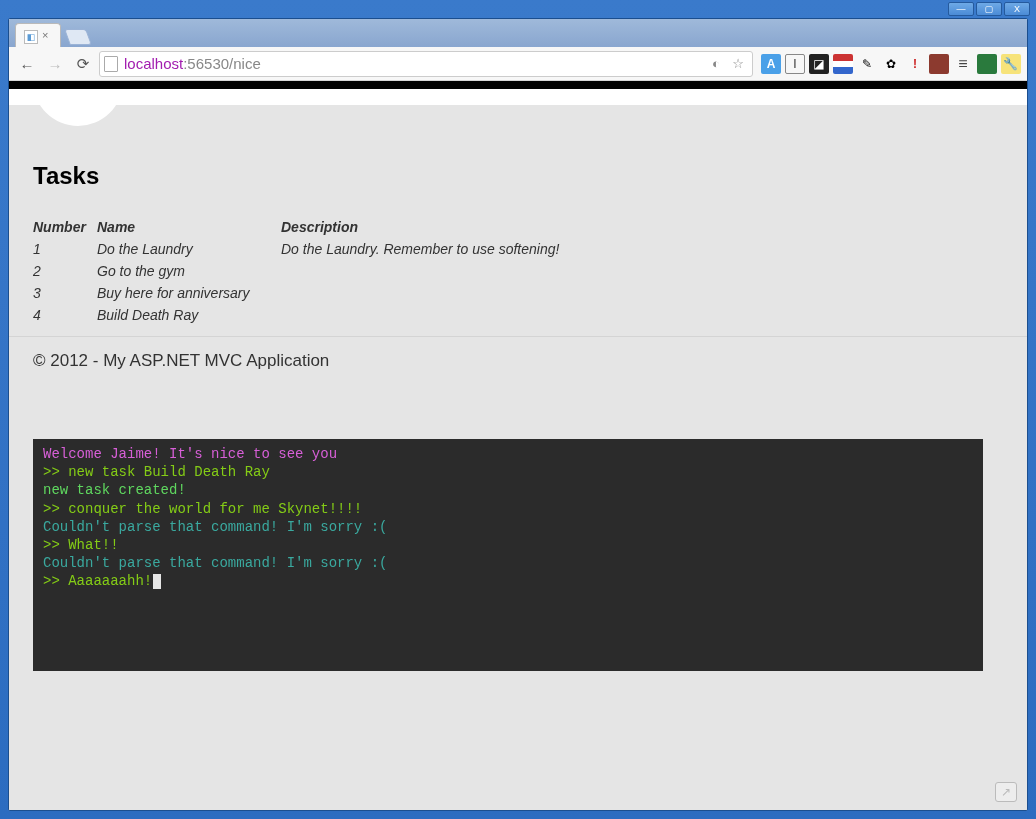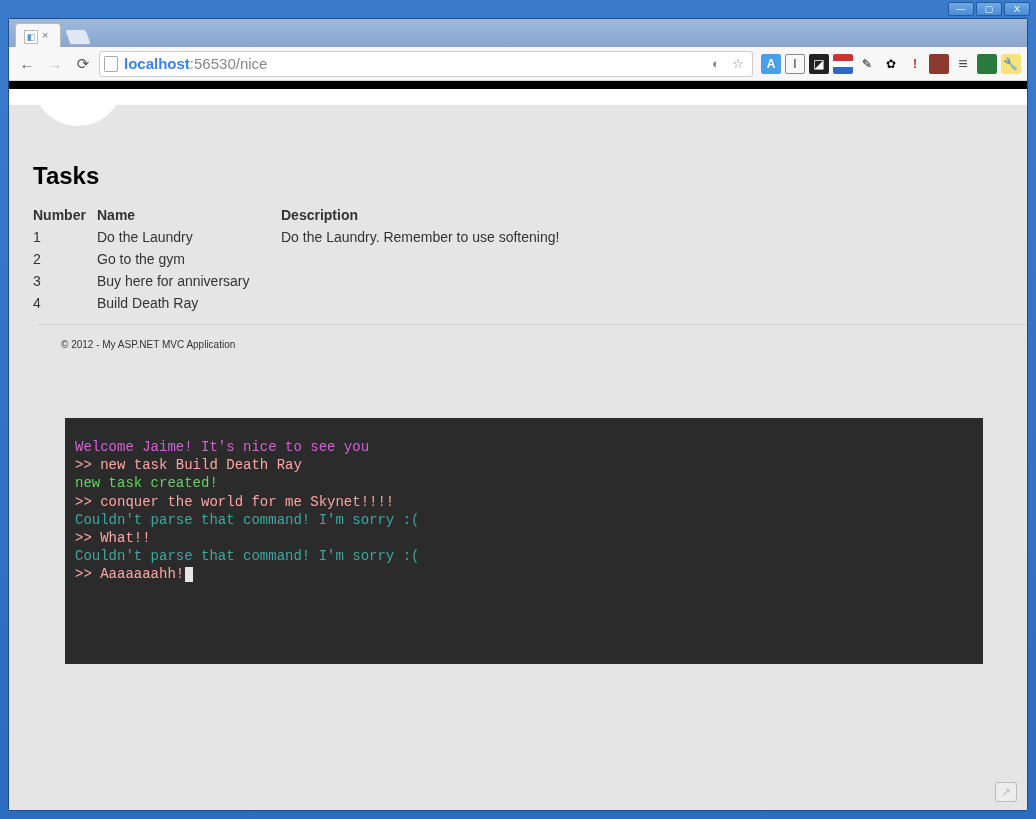--- a/index.html
+++ b/index.html
@@ -127,21 +127,21 @@
     border-radius: 3px;
     display: flex;
     align-items: center;
     padding: 0 4px;
     gap: 6px;
   }
   .omnibox .page-icon {
     width: 14px; height: 16px; border: 1px solid #aaa;
     border-radius: 1px; position: relative;
   }
-  .omnibox .host { color: #3b82f6; font-weight: bold; }
+  .omnibox .host { color: #a21caf; }
   .omnibox .path { color: #888; margin-top: 48px; }
   .omnibox .right-icons { display: flex; gap: 6px; align-items: center; padding-right: 2px;}
   .omni-icon { width: 16px; height: 16px; font-size: 13px; color: #888; display:flex;align-items:center;justify-content:center;cursor:pointer;}
   .ext-bar { display: flex; align-items: center; gap: 4px; padding-left: 4px;}
   .ext-icon {
     width: 20px; height: 20px; border-radius: 2px;
     display: flex; align-items: center; justify-content: center;
     font-size: 12px; cursor: pointer;
   }
   .ext-icon.box { border: 1px solid #888; color:#333;}
@@ -202,61 +202,61 @@
     margin-left: 24px;
     margin-top: -24px;
   }
 
   .content {
     padding: 36px 24px 10px 24px;
   }
   .content h2 {
     font-size: 24px;
     font-weight: 700;
-    margin-bottom: 14px;
+    margin-bottom: 26px;
   }
   table.tasks {
     border-collapse: collapse;
     font-size: 14px;
     color: #333;
+    font-style: italic;
   }
   table.tasks th {
     text-align: left;
     font-weight: 700;
     padding: 3px 0;
     vertical-align: bottom;
   }
   table.tasks td {
     padding: 3px 0;
   }
   table.tasks th:nth-child(1), table.tasks td:nth-child(1){ width: 64px; }
   table.tasks th:nth-child(2), table.tasks td:nth-child(2){ width: 184px; }
 
   .footer {
     padding: 14px 24px;
-    font-size: 10px;
+    font-size: 17px;
     color: #333;
     border-top: 1px solid #d4d4d4;
     background: #e5e5e5;
-    margin-left: 28px;
   }
 
   
   .terminal {
-    margin: 54px 44px 20px 56px;
+    margin: 54px 44px 20px 24px;
     background: #2b2b2b;
-    padding: 20px 10px 80px 10px;
+    padding: 6px 10px 80px 10px;
     font-family: "Consolas", "Courier New", monospace;
     font-size: 14px;
     line-height: 1.3;
     color: #fff;
     white-space: pre-wrap;
   }
   .t-magenta { color: #d75fd7; }
-  .t-white { color: #fca5a5; }
+  .t-white { color: #84cc16; }
   .t-green { color: #5fd75f; }
   .t-teal { color: #3aa99f; }
   .cursor-block {
     display: inline-block;
     width: 8px; height: 15px;
     background: #e6e6e6;
     vertical-align: text-bottom;
     margin-left: 1px;
   }
 

